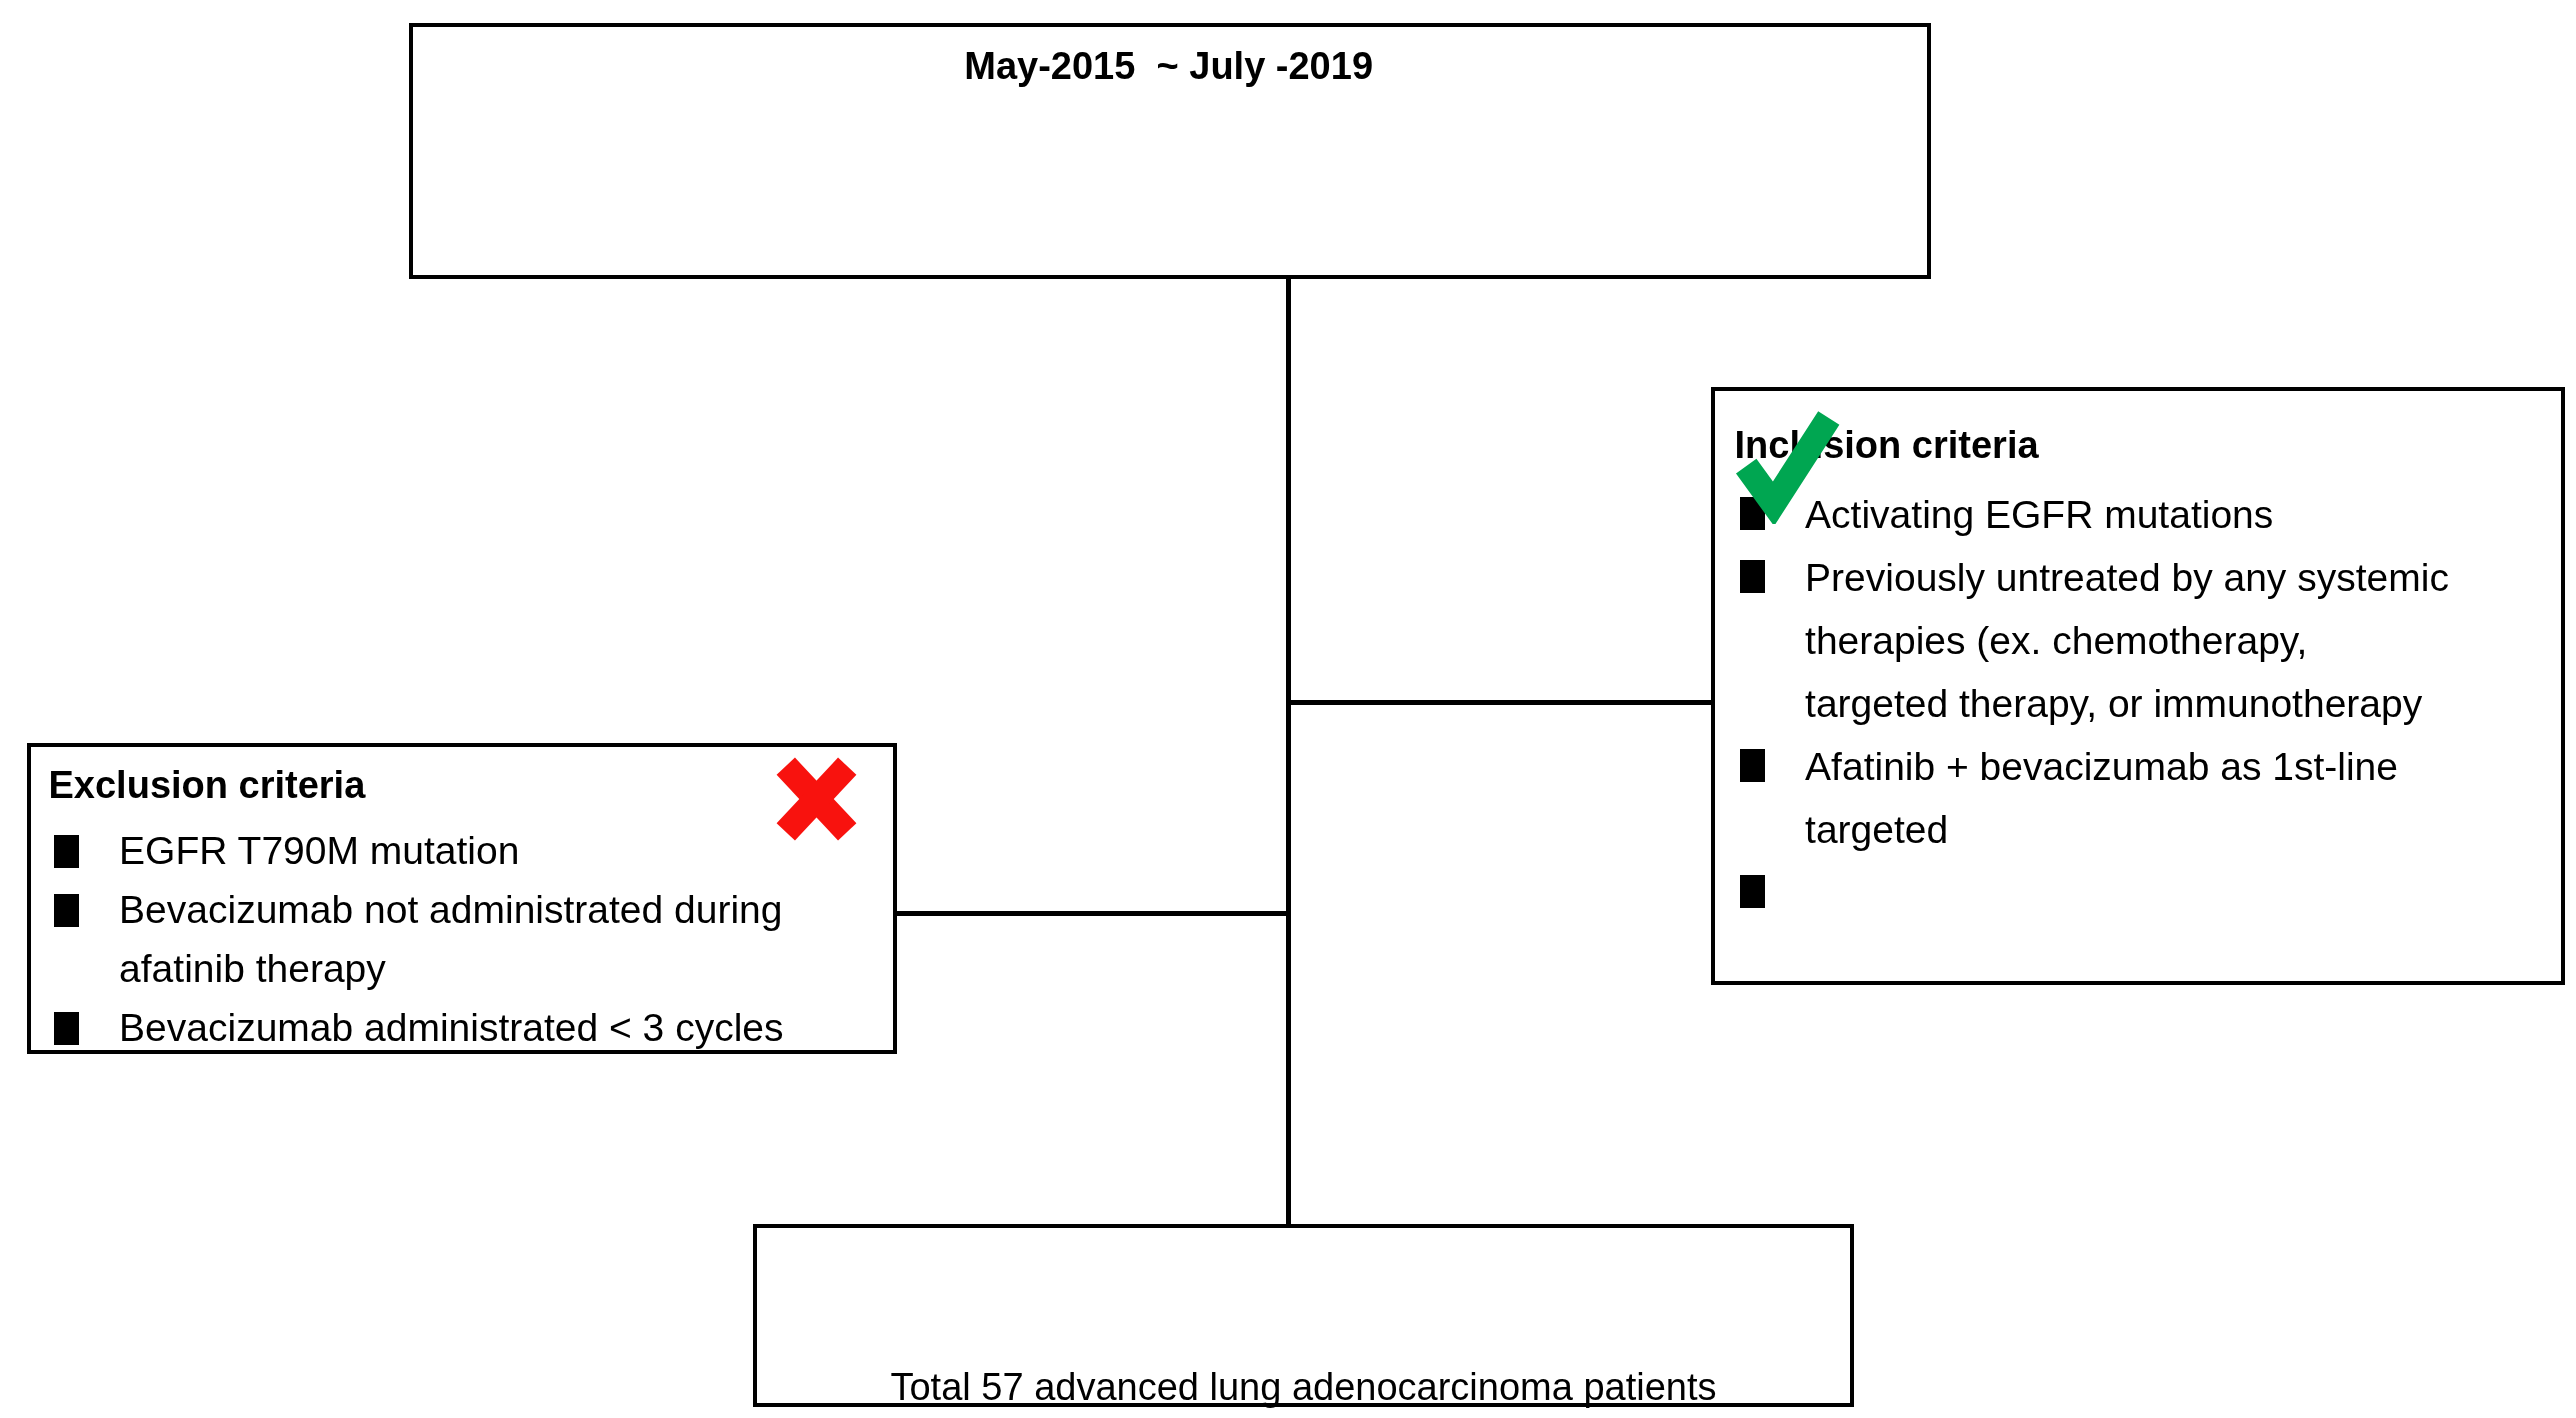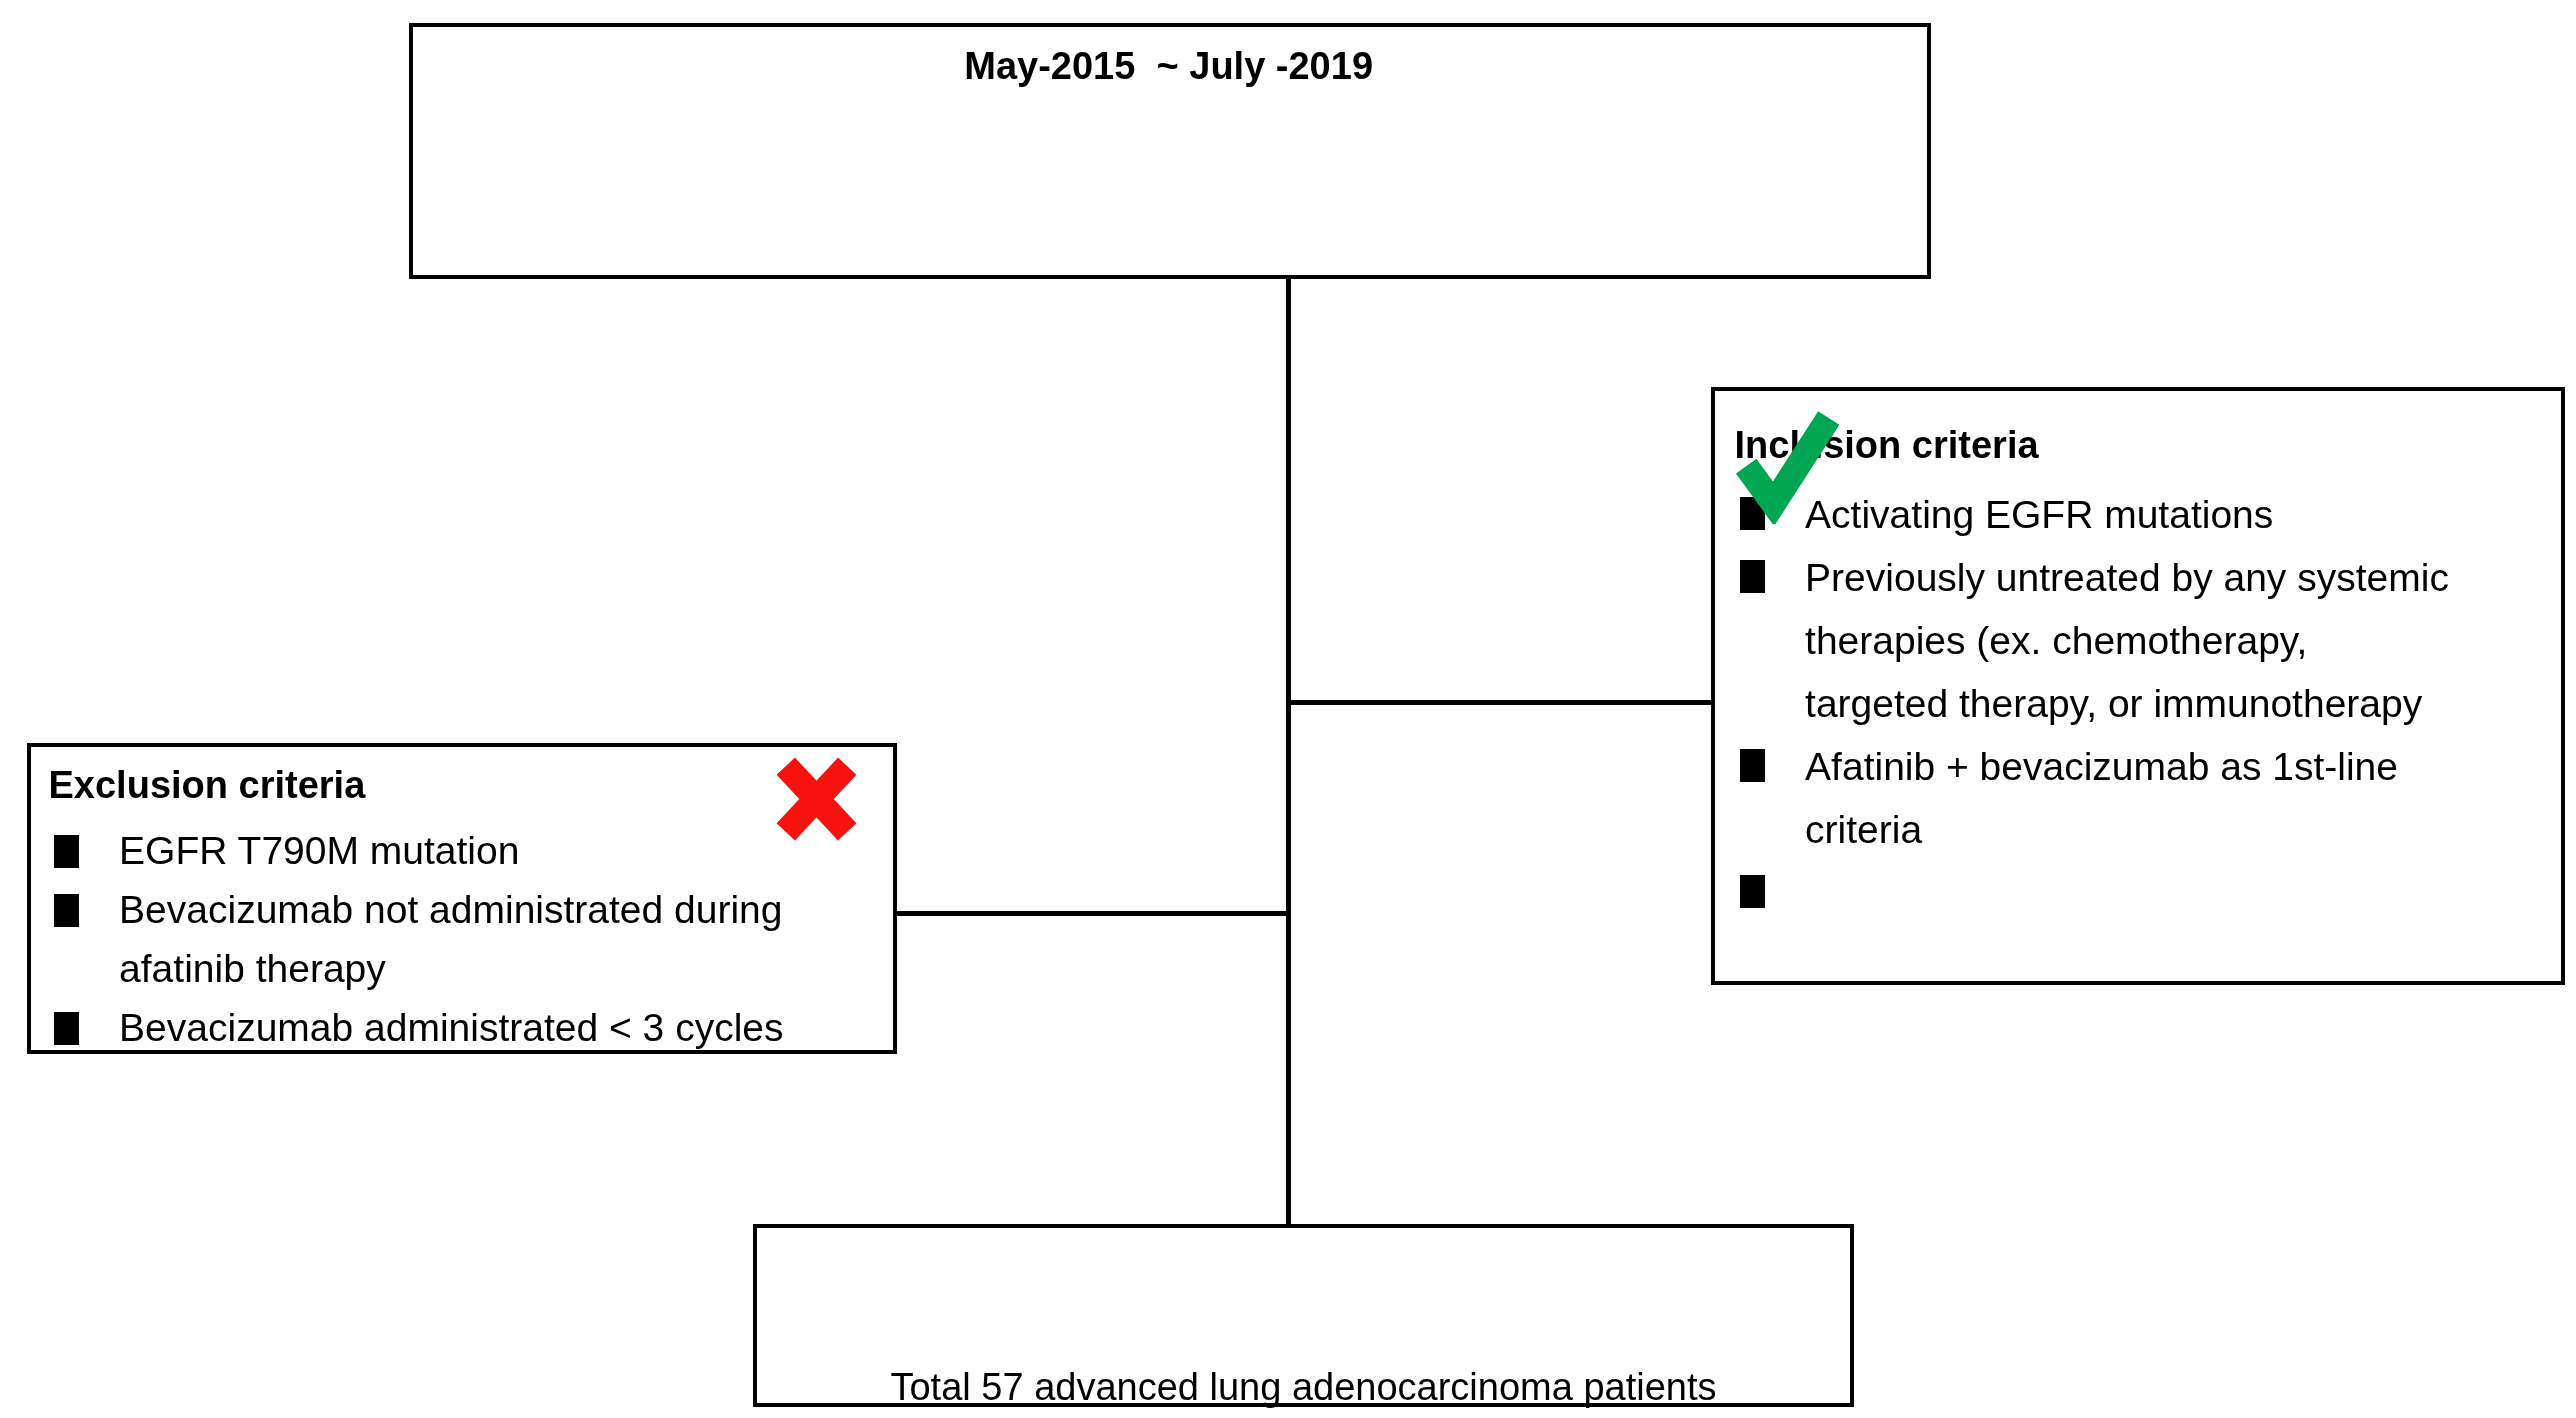--- a/index.html
+++ b/index.html
@@ -139,21 +139,21 @@
         <li>
           <span class="sq"></span>
           <span class="li-text">Previously untreated by any systemic
 therapies (ex. chemotherapy,
 targeted therapy, or immunotherapy</span>
         </li>
 
         <li>
           <span class="sq"></span>
           <span class="li-text">Afatinib + bevacizumab as 1st-line
-criteria</span>
+targeted</span>
         </li>
 
         <li>
           <span class="sq"></span>
         </li>
       </ul>
   </div>
 
   <div class="box" id="exclusion-box">
     <span class="icon-wrap">

